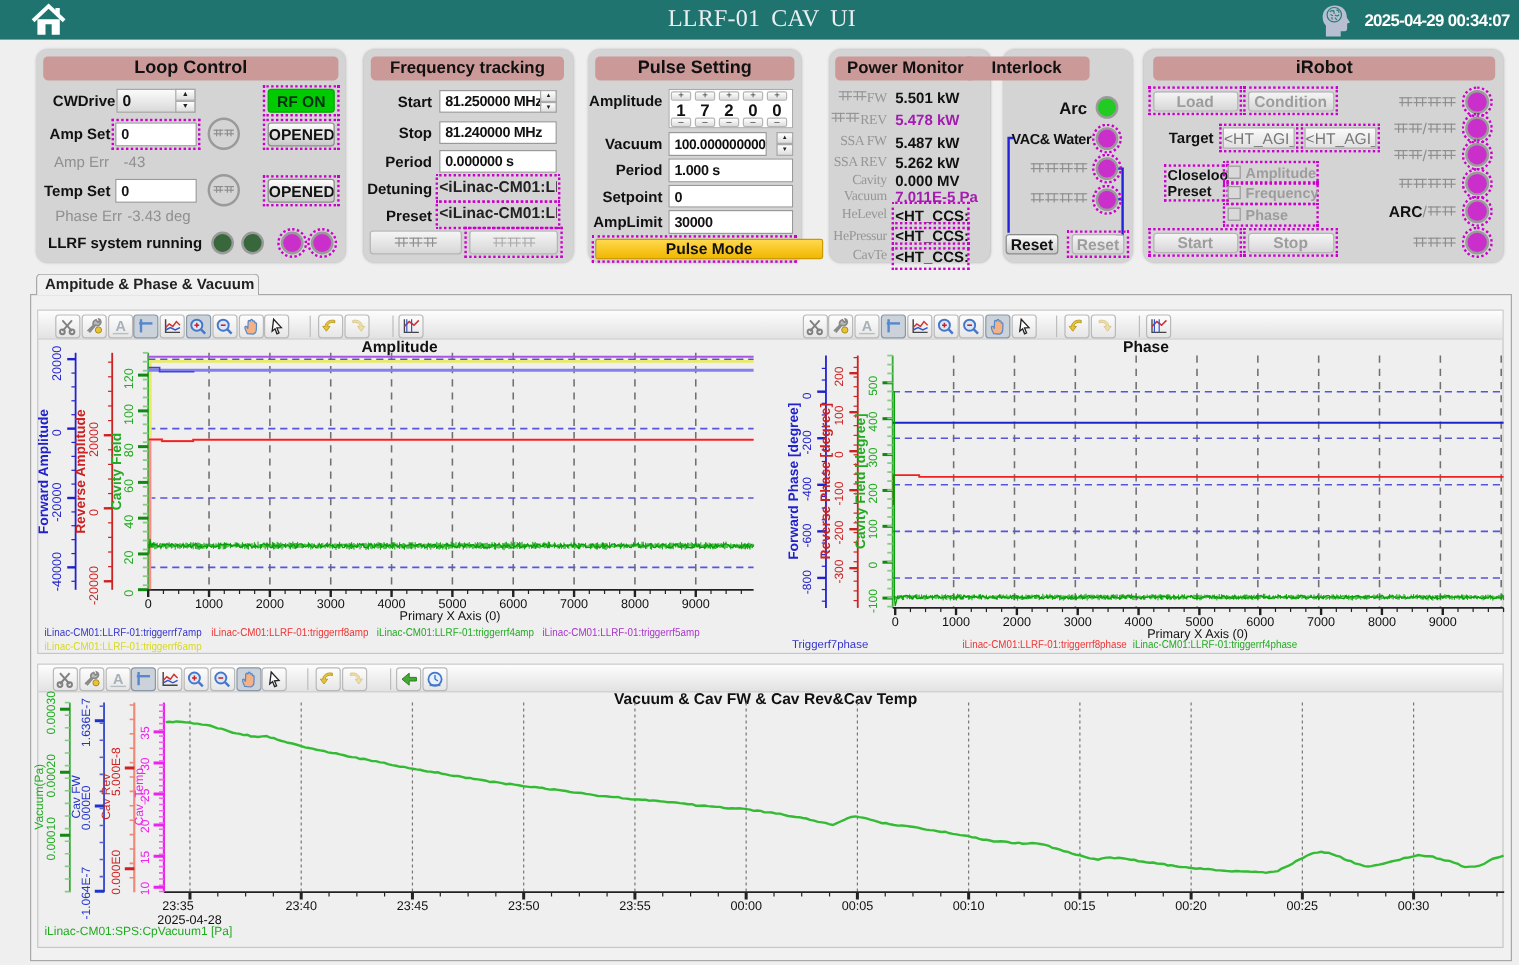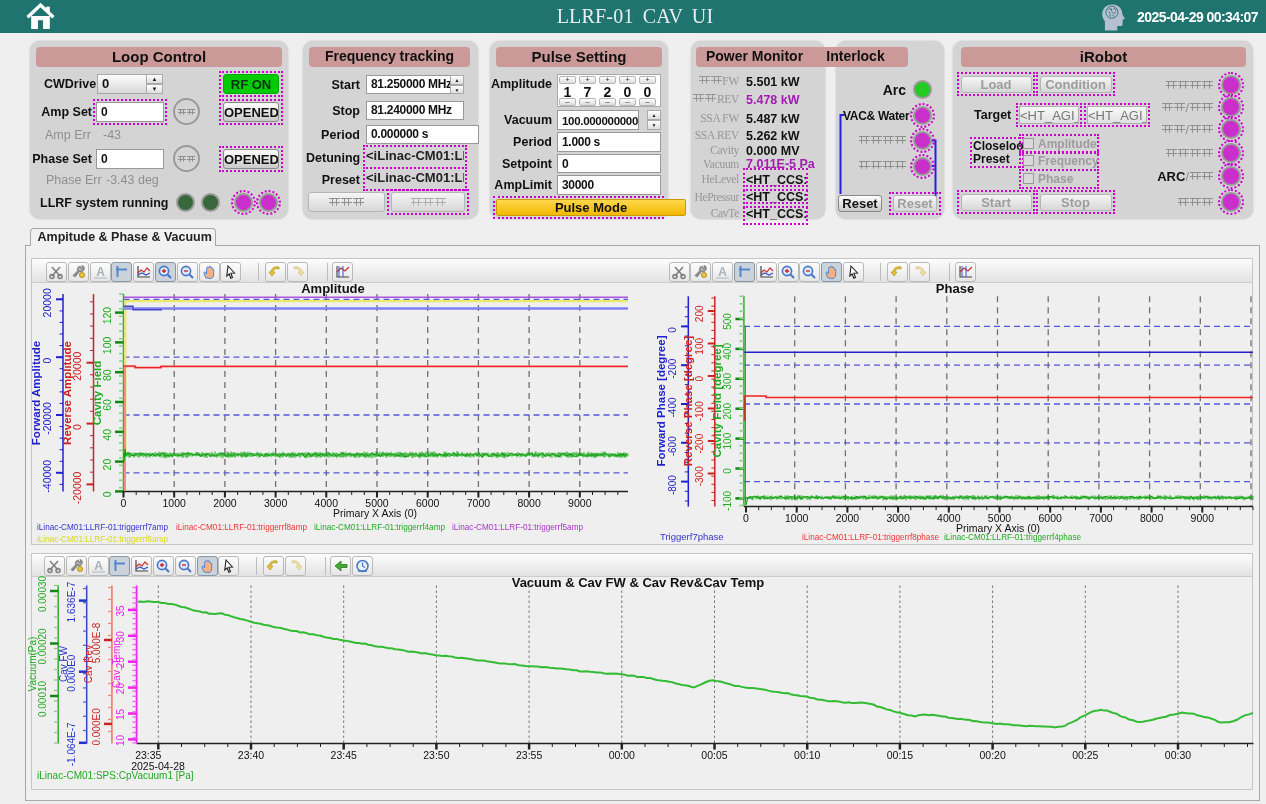--- a/index.html
+++ b/index.html
@@ -55,21 +55,21 @@
 <div class="dash" style="left:219px;top:71px;width:64px;height:26px"></div>
 <div class="abs" style="left:223px;top:74px;width:56px;height:20px;background:#00cb00;border:1px solid #0a0;border-radius:3px;font-weight:bold;font-size:13px;color:#031;text-align:center;line-height:19px">RF ON</div>
 <div class="lbl" style="left:28px;top:105px;width:64px;text-align:right">Amp Set</div>
 <div class="dash" style="left:93px;top:99px;width:74px;height:26px"></div>
 <div class="inp" style="left:96px;top:102px;width:68px;height:20px;line-height:18px">0</div>
 <div class="abs" style="left:173px;top:98px;width:27px;height:27px;border:2px solid #9a9a9a;border-radius:50%;color:#8f8f8f;font-size:10px;text-align:center;line-height:25px"><i class="cjc"></i><i class="cjc"></i></div>
 <div class="dash" style="left:219px;top:99px;width:64px;height:26px"></div>
 <div class="btn" style="left:223px;top:102px;width:56px;height:20px;line-height:19px">OPENED</div>
 <div class="glbl" style="left:45px;top:128px">Amp Err</div>
 <div class="glbl" style="left:103px;top:128px">-43</div>
-<div class="lbl" style="left:28px;top:152px;width:64px;text-align:right">Phase Set</div>
+<div class="lbl" style="left:28px;top:152px;width:64px;text-align:right">Temp Set</div>
 <div class="inp" style="left:96px;top:149px;width:68px;height:20px;line-height:18px">0</div>
 <div class="abs" style="left:173px;top:145px;width:27px;height:27px;border:2px solid #9a9a9a;border-radius:50%;color:#8f8f8f;font-size:10px;text-align:center;line-height:25px"><i class="cjc"></i><i class="cjc"></i></div>
 <div class="dash" style="left:219px;top:146px;width:64px;height:26px"></div>
 <div class="btn" style="left:223px;top:149px;width:56px;height:20px;line-height:19px">OPENED</div>
 <div class="glbl" style="left:46px;top:173px">Phase Err</div>
 <div class="glbl" style="left:106px;top:173px">-3.43 deg</div>
 <div class="lbl" style="left:40px;top:196px">LLRF system running</div>
 <div class="led" style="left:176px;top:193px;width:19px;height:19px;background:#37673a"></div>
 <div class="led" style="left:201px;top:193px;width:19px;height:19px;background:#37673a"></div>
 <div class="dring" style="left:231px;top:190px;width:25px;height:25px"></div>
@@ -80,21 +80,21 @@
 <div class="phead" style="left:309px;top:47px;width:161px;font-size:14px">Frequency tracking</div>
 <div class="lbl" style="left:312px;top:78px;width:48px;text-align:right">Start</div>
 <div class="inp" style="left:366px;top:75px;width:98px;height:19px;line-height:17px">81.250000 MHz</div>
 <div class="abs" style="left:450px;top:75px;width:14px;height:19px">
 <div style="position:absolute;top:0;width:14px;height:9.5px;background:linear-gradient(#fff,#ddd);border:1px solid #aaa;font-size:5px;text-align:center;line-height:8px;color:#222">▲</div>
 <div style="position:absolute;top:9.5px;width:14px;height:9.5px;background:linear-gradient(#fff,#ddd);border:1px solid #aaa;font-size:5px;text-align:center;line-height:8px;color:#222">▼</div>
   </div>
 <div class="lbl" style="left:312px;top:104px;width:48px;text-align:right">Stop</div>
 <div class="inp" style="left:366px;top:101px;width:98px;height:19px;line-height:17px">81.240000 MHz</div>
 <div class="lbl" style="left:312px;top:128px;width:48px;text-align:right">Period</div>
-<div class="inp" style="left:366px;top:125px;width:113px;height:19px;line-height:17px">0.000000 s</div>
+<div class="inp" style="left:366px;top:125px;width:98px;height:19px;line-height:17px">0.000000 s</div>
 <div class="lbl" style="left:306px;top:151px;width:54px;text-align:right">Detuning</div>
 <div class="dash" style="left:363px;top:145px;width:104px;height:24px"></div>
 <div class="abs" style="left:366px;top:148px;width:98px;height:18px;font-weight:bold;font-size:13px;color:#222;overflow:hidden;white-space:nowrap">&lt;iLinac-CM01:LL</div>
 <div class="lbl" style="left:306px;top:173px;width:54px;text-align:right">Preset</div>
 <div class="dash" style="left:363px;top:167px;width:104px;height:24px"></div>
 <div class="abs" style="left:366px;top:170px;width:98px;height:18px;font-weight:bold;font-size:13px;color:#222;overflow:hidden;white-space:nowrap">&lt;iLinac-CM01:LL</div>
 <div class="btnd" style="left:308px;top:192px;width:77px;height:20px;line-height:19px;color:#8f8f8f;font-size:13px"><i class="cjs"></i><i class="cjs"></i><i class="cjs"></i></div>
 <div class="dash" style="left:387px;top:189px;width:82px;height:26px"></div>
 <div class="btnd" style="left:391px;top:192px;width:74px;height:20px;line-height:19px;color:#adadad;font-size:13px"><i class="cjs"></i><i class="cjs"></i><i class="cjs"></i></div>
 <div class="panel" style="left:490px;width:178px"></div>

